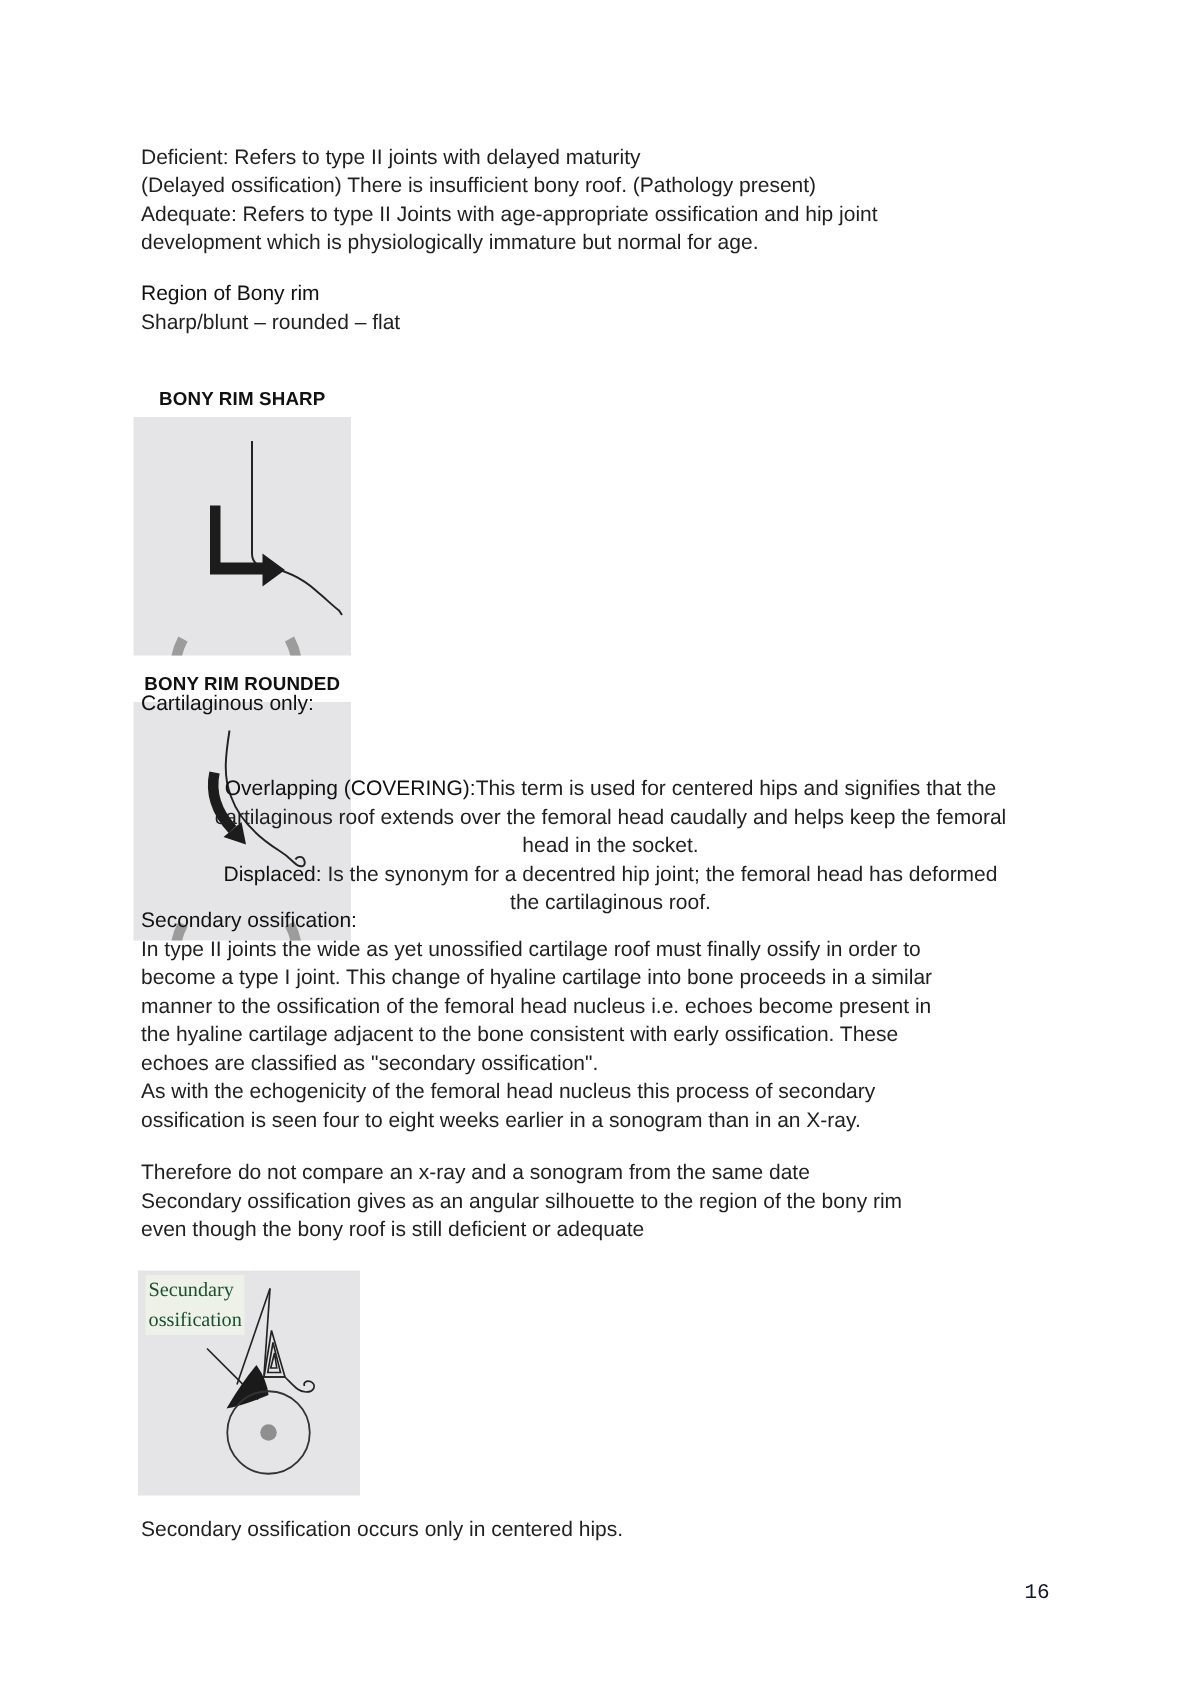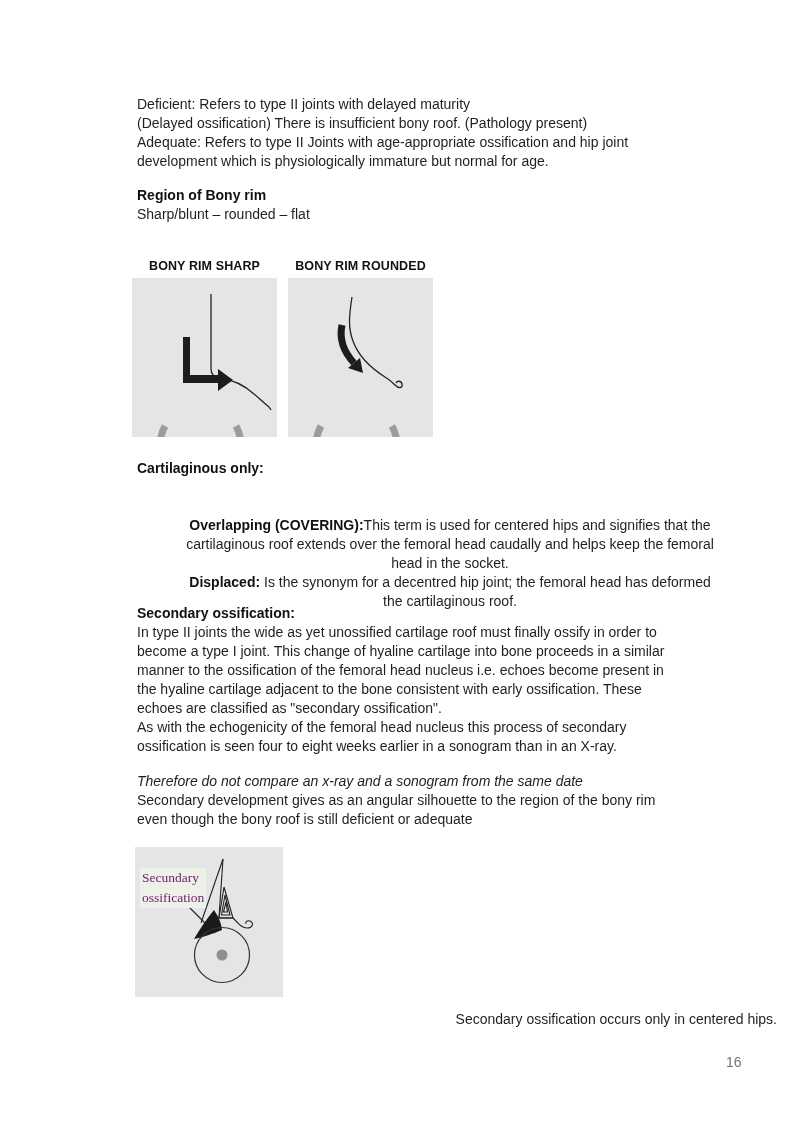--- a/index.html
+++ b/index.html
@@ -4,71 +4,71 @@
 <style>
   html,body{margin:0;padding:0;background:#ffffff;}
   .page{
     position:relative;
     width:794px;height:1123px;
     background:#ffffff;
     font-family:"Liberation Sans", sans-serif;
     font-size:14px;line-height:19px;color:#1f1f1f;
     overflow:hidden;
   }
-  .abs{position:absolute;margin-left:43px;}
+  .abs{position:absolute;}
   .preline{white-space:pre-line;}
-  .bold{font-weight:bold;color:#111;}
-  .italic{font-style:italic;}
+  .bold{font-weight:normal;color:#111;}
+  .italic{}
   .bodytext{width:626px;}
   .fig-row{display:flex;gap:11px;}
   .fig-col{width:145px;}
   .panel-title{
     font-weight:bold;font-size:12.5px;line-height:16px;
     text-align:center;color:#111;letter-spacing:0.1px;
     margin-bottom:4px;white-space:nowrap;
   }
   .panel-canvas{
     width:145px;height:159px;background:#e5e5e7;
   }
   .panel-canvas svg{display:block;}
   .oss-panel{
     width:148px;height:150px;background:#e5e5e7;position:relative;
   }
   .oss-label{
-    position:absolute;left:5px;top:21px;
+    position:absolute;left:5px;top:3px;
     font-family:"Liberation Serif", serif;
-    font-size:13.5px;line-height:20px;color:#701a75;
+    font-size:13.5px;line-height:20px;color:#14532d;
     background:#edf1e8;padding:0 2px;
     white-space:pre-line;
   }
   .caption{width:626px;}
   .pageno{
-    font-family:Liberation Sans, sans-serif;
-    font-size:14px;color:#737373;
+    font-family:Liberation Mono, monospace;
+    font-size:14px;color:#0f172a;
   }
   .thin{fill:none;stroke:#222;stroke-width:1.3px;}
   .arc{fill:none;stroke:#9c9c9c;stroke-width:7px;}
   .thick{fill:none;stroke:#1c1c1c;stroke-width:7px;}
   .fill{fill:#1c1c1c;}
   .thin2{fill:none;stroke:#222;stroke-width:1.1px;}
 </style>
 </head>
 <body>
 
 <div class="page">
 
   <div class="abs bodytext preline" style="left:94px;top:95px;">Deficient: Refers to type II joints with delayed maturity
 (Delayed ossification) There is insufficient bony roof. (Pathology present)
 Adequate: Refers to type II Joints with age-appropriate ossification and hip joint
 development which is physiologically immature but normal for age.</div>
 
   <div class="abs bold" style="left:94px;top:186px;">Region of Bony rim</div>
   <div class="abs" style="left:94px;top:205px;">Sharp/blunt – rounded – flat</div>
 
-  <div class="abs fig-row" style="left:89px;top:258px;">
+  <div class="abs fig-row" style="left:89px;top:258px;flex-direction:column;">
 
     <div class="fig-col">
       <div class="panel-title">BONY RIM SHARP</div>
       <div class="panel-canvas">
         <svg width="145" height="159" viewBox="0 0 145 159">
           <path class="arc" d="M 33 148 A 40.5 40.5 0 1 0 104 148"></path>
           <path class="thin" d="M 79 16 L 79 91 Q 79 99 88 100 C 102 102 112 107 122 116 C 128 121 133 126 137 129 L 139 132"></path>
           <path class="fill" d="M 51 59 L 58 59 L 58 97 L 86 97 L 86 91 L 101 102 L 86 113 L 86 105 L 51 105 Z"></path>
         </svg>
       </div>
@@ -103,38 +103,38 @@
   <div class="abs bold" style="left:94px;top:604px;">Secondary ossification:</div>
   <div class="abs bodytext preline" style="left:94px;top:623px;">In type II joints the wide as yet unossified cartilage roof must finally ossify in order to
 become a type I joint.  This change of hyaline cartilage into bone proceeds in a similar
 manner to the ossification of the femoral head nucleus i.e. echoes become present in
 the hyaline cartilage adjacent to the bone consistent with early ossification. These
 echoes are classified as "secondary ossification".
 As with the echogenicity of the femoral head nucleus this process of secondary
 ossification is seen four to eight weeks earlier in a sonogram than in an X-ray.</div>
 
   <div class="abs italic" style="left:94px;top:772px;">Therefore do not compare an x-ray and a sonogram from the same date</div>
-  <div class="abs bodytext preline" style="left:94px;top:791px;">Secondary development gives as an angular silhouette to the region of the bony rim
+  <div class="abs bodytext preline" style="left:94px;top:791px;">Secondary ossification gives as an angular silhouette to the region of the bony rim
 even though the bony roof is still deficient or adequate</div>
 
   <div class="abs oss-panel" style="left:92px;top:847px;">
     <svg width="148" height="150" viewBox="0 0 148 150" style="position:absolute;left:0;top:0;">
       <path class="thin2" d="M 46 52 L 80 86"></path>
       <path class="thin2" d="M 88 12 L 66 76"></path>
       <path class="thin2" d="M 88 12 L 84 70"></path>
       <path class="thin2" d="M 82 71 L 98 71"></path>
       <path class="thin2" d="M 89 40 L 84 71 L 98 71 Z"></path>
       <path class="thin2" d="M 90 48 L 86.5 68 L 95 68 Z"></path>
       <path class="thin2" d="M 91 55 L 88.5 65 L 92.5 65 Z"></path>
       <path class="thin2" d="M 98 71 C 104 77 107 81 112 81 C 118 81 119 76 115 74 C 112 73 110 75 111 77"></path>
       <path d="M 79 63 Q 86 73 87 83 Q 70 90 59 92 Q 69 75 79 63 Z" fill="#1a1a1a"></path>
       <circle cx="87" cy="108" r="27.5" fill="none" stroke="#333" stroke-width="1.2"></circle>
       <circle cx="87" cy="108" r="5.5" fill="#8f8f8f"></circle>
     </svg>
     <div class="oss-label">Secundary
 ossification</div>
   </div>
 
-  <div class="abs caption" style="left:108px;top:1010px;text-align:right;">Secondary ossification occurs only in centered hips.</div>
+  <div class="abs caption" style="left:94px;top:1010px;">Secondary ossification occurs only in centered hips.</div>
 
   <div class="abs pageno" style="left:683px;top:1053px;">16</div>
 
 </div>
 
 </body></html>

